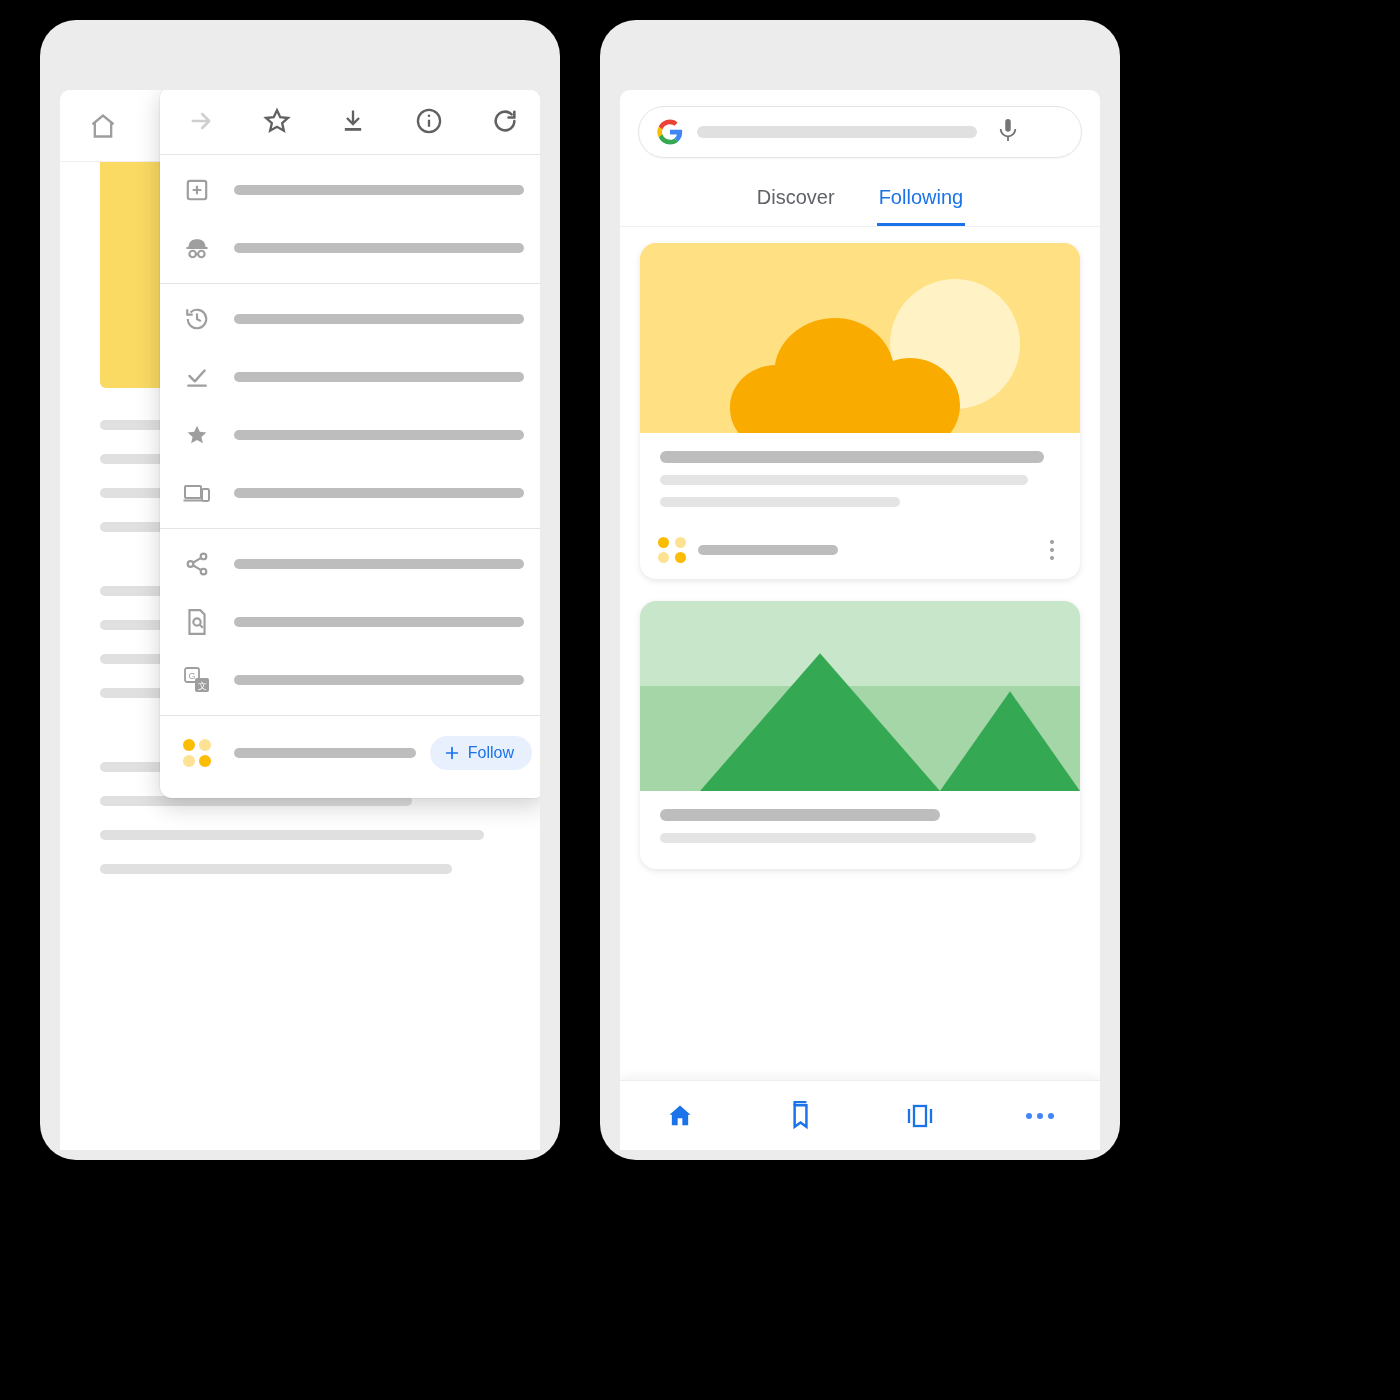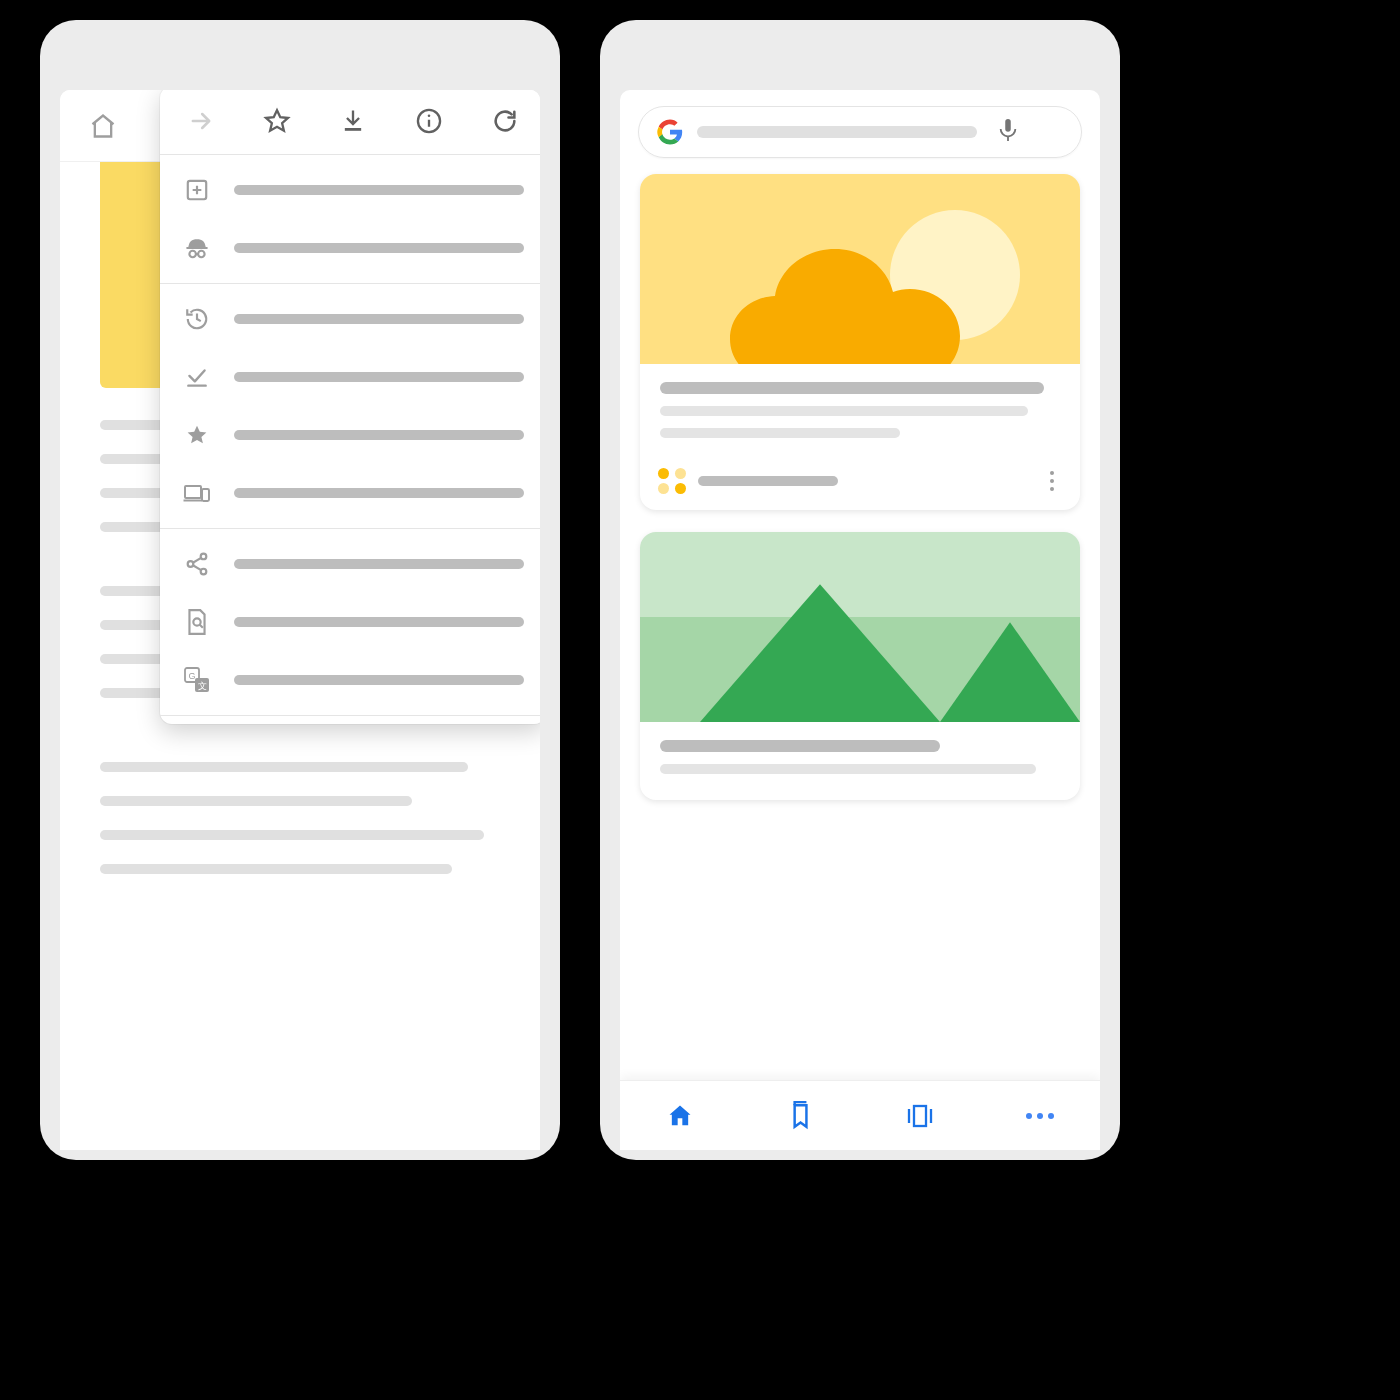--- a/index.html
+++ b/index.html
@@ -350,20 +350,40 @@
                     <rect x="2" y="2" width="14" height="14" rx="2" fill="#fff"></rect>
                     <text x="5.5" y="13" font-size="9" fill="#9e9e9e" stroke="none" font-family="Arial">G</text>
                     <rect x="12" y="12" width="14" height="14" rx="2" fill="#9e9e9e" stroke="none"></rect>
                     <text x="15" y="23" font-size="9" fill="#fff" stroke="none">文</text>
                   </svg>
               </span>
               <span class="mi-text" style="width:58%"></span>
             </div>
           </div>
 
+          <div class="menu-section last">
+            <div class="menu-item" style="padding-right:14px;">
+              <span class="mi-icon">
+                <span class="pub-dots">
+                    <span class="d1"></span>
+                    <span class="d2"></span>
+                    <span class="d3"></span>
+                    <span class="d4"></span>
+                  </span>
+              </span>
+              <span class="mi-text" style="width:34%"></span>
+              <span class="follow-chip">
+                <svg width="16" height="16" viewBox="0 0 24 24" fill="none" stroke="#1a73e8" stroke-width="2.6" stroke-linecap="round">
+                    <line x1="12" y1="4" x2="12" y2="20"></line>
+                    <line x1="4" y1="12" x2="20" y2="12"></line>
+                  </svg>
+                <span>Follow</span>
+              </span>
+            </div>
+          </div>
         </div>
       </div>
     </div>
   </div>
 
   <div class="phone phone-right">
     <div class="screen" style="display:flex;flex-direction:column;">
 
       <div class="search-pill">
         <span class="g-logo">
@@ -376,20 +396,24 @@
         </span>
         <span class="search-ph"></span>
         <span>
           <svg width="22" height="26" viewBox="0 0 24 28" fill="#757575">
               <rect x="9" y="2" width="6" height="14" rx="3"></rect>
               <path d="M5 13a7 7 0 0 0 14 0h2a9 9 0 0 1-8 8.9V26h-2v-4.1A9 9 0 0 1 3 13h2z"></path>
             </svg>
         </span>
       </div>
 
+      <div class="tabs">
+        <div class="tab">Discover</div>
+        <div class="tab active">Following</div>
+      </div>
 
       <div class="feed" style="flex:1;overflow:hidden;">
 
         <div class="card">
           <div class="card-img sky">
             <div class="sun"></div>
             <svg class="cloud" viewBox="0 0 260 140">
                 <path fill="#f9ab00" d="M55 140c-30 0-55-18-55-45 0-24 20-42 45-43 4-27 30-47 60-47 28 0 52 18 58 43 5-2 11-3 17-3 27 0 50 20 50 47 0 28-24 48-53 48H55z"></path>
               </svg>
           </div>

